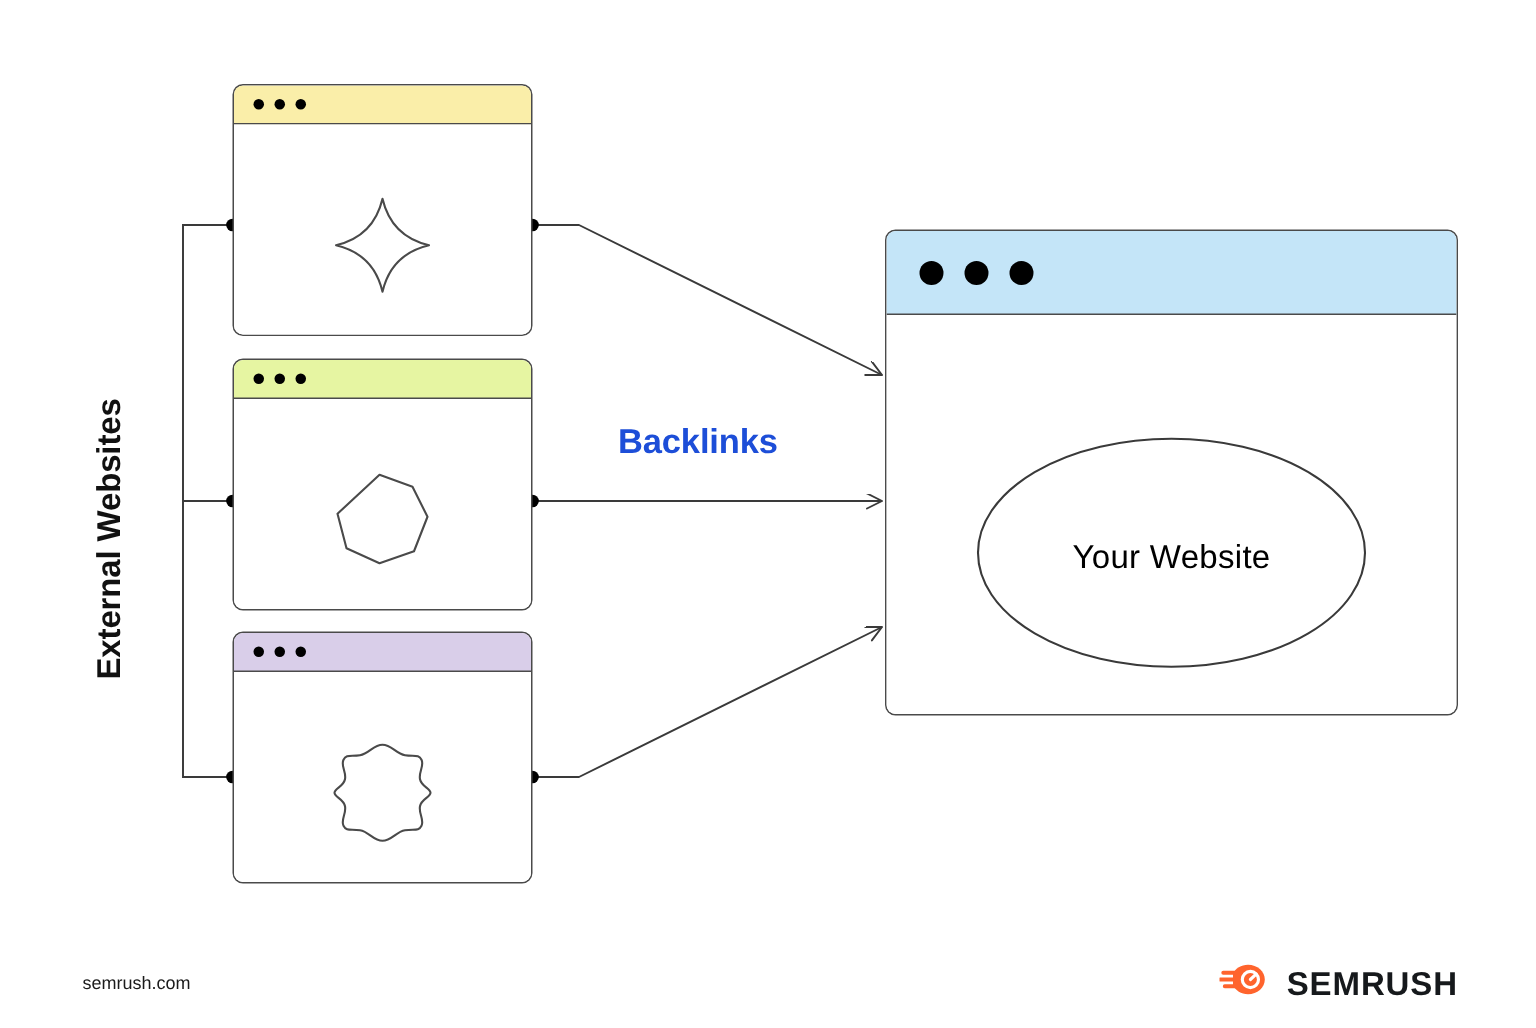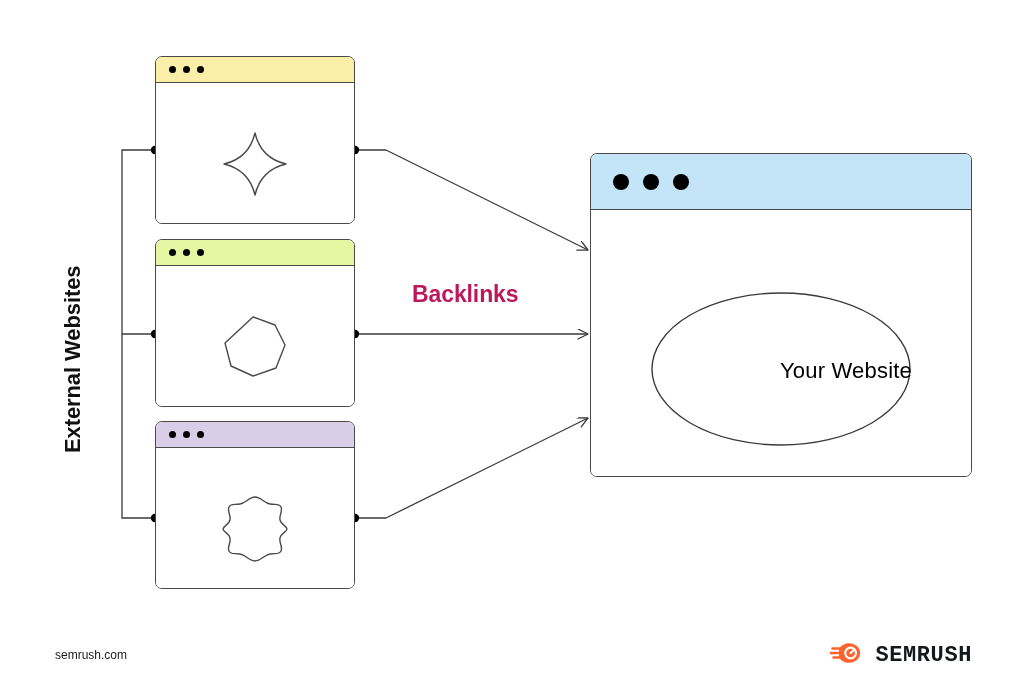--- a/index.html
+++ b/index.html
@@ -85,21 +85,21 @@
     top: 50%;
     transform: translate(-50%, -50%);
   }
 
   .ellipse-label {
     position: absolute;
     left: 50%;
     top: 50%;
     transform: translate(-50%, -50%);
     width: 100%;
-    text-align: right;
+    text-align: center;
     font-size: 22px;
     font-weight: 400;
     letter-spacing: 0.2px;
     color: #000000;
     white-space: nowrap;
     pointer-events: none;
   }
 
   
   #connectors {
@@ -110,21 +110,21 @@
   }
 
   
   #backlinks-label {
     position: absolute;
     left: 412px;
     top: 281px;
     font-size: 23px;
     font-weight: 700;
     letter-spacing: -0.1px;
-    color: #be185d;
+    color: #1d4ed8;
     white-space: nowrap;
   }
 
   #external-label {
     position: absolute;
     left: 60px;
     top: 223px;
     width: 230px;
     transform-origin: 0 0;
     transform: rotate(-90deg) translate(-100%, 0);
@@ -145,21 +145,20 @@
     font-weight: 400;
     color: #1b1b1b;
   }
   #brand-logo {
     position: absolute;
     right: 52px;
     top: 641px;
     display: flex;
     align-items: center;
     gap: 11px;
-    font-family: Liberation Mono, monospace;
   }
   #brand-wordmark {
     font-size: 22px;
     font-weight: 700;
     letter-spacing: 0.6px;
     color: #16191c;
   }
 </style>
 </head>
 <body>

